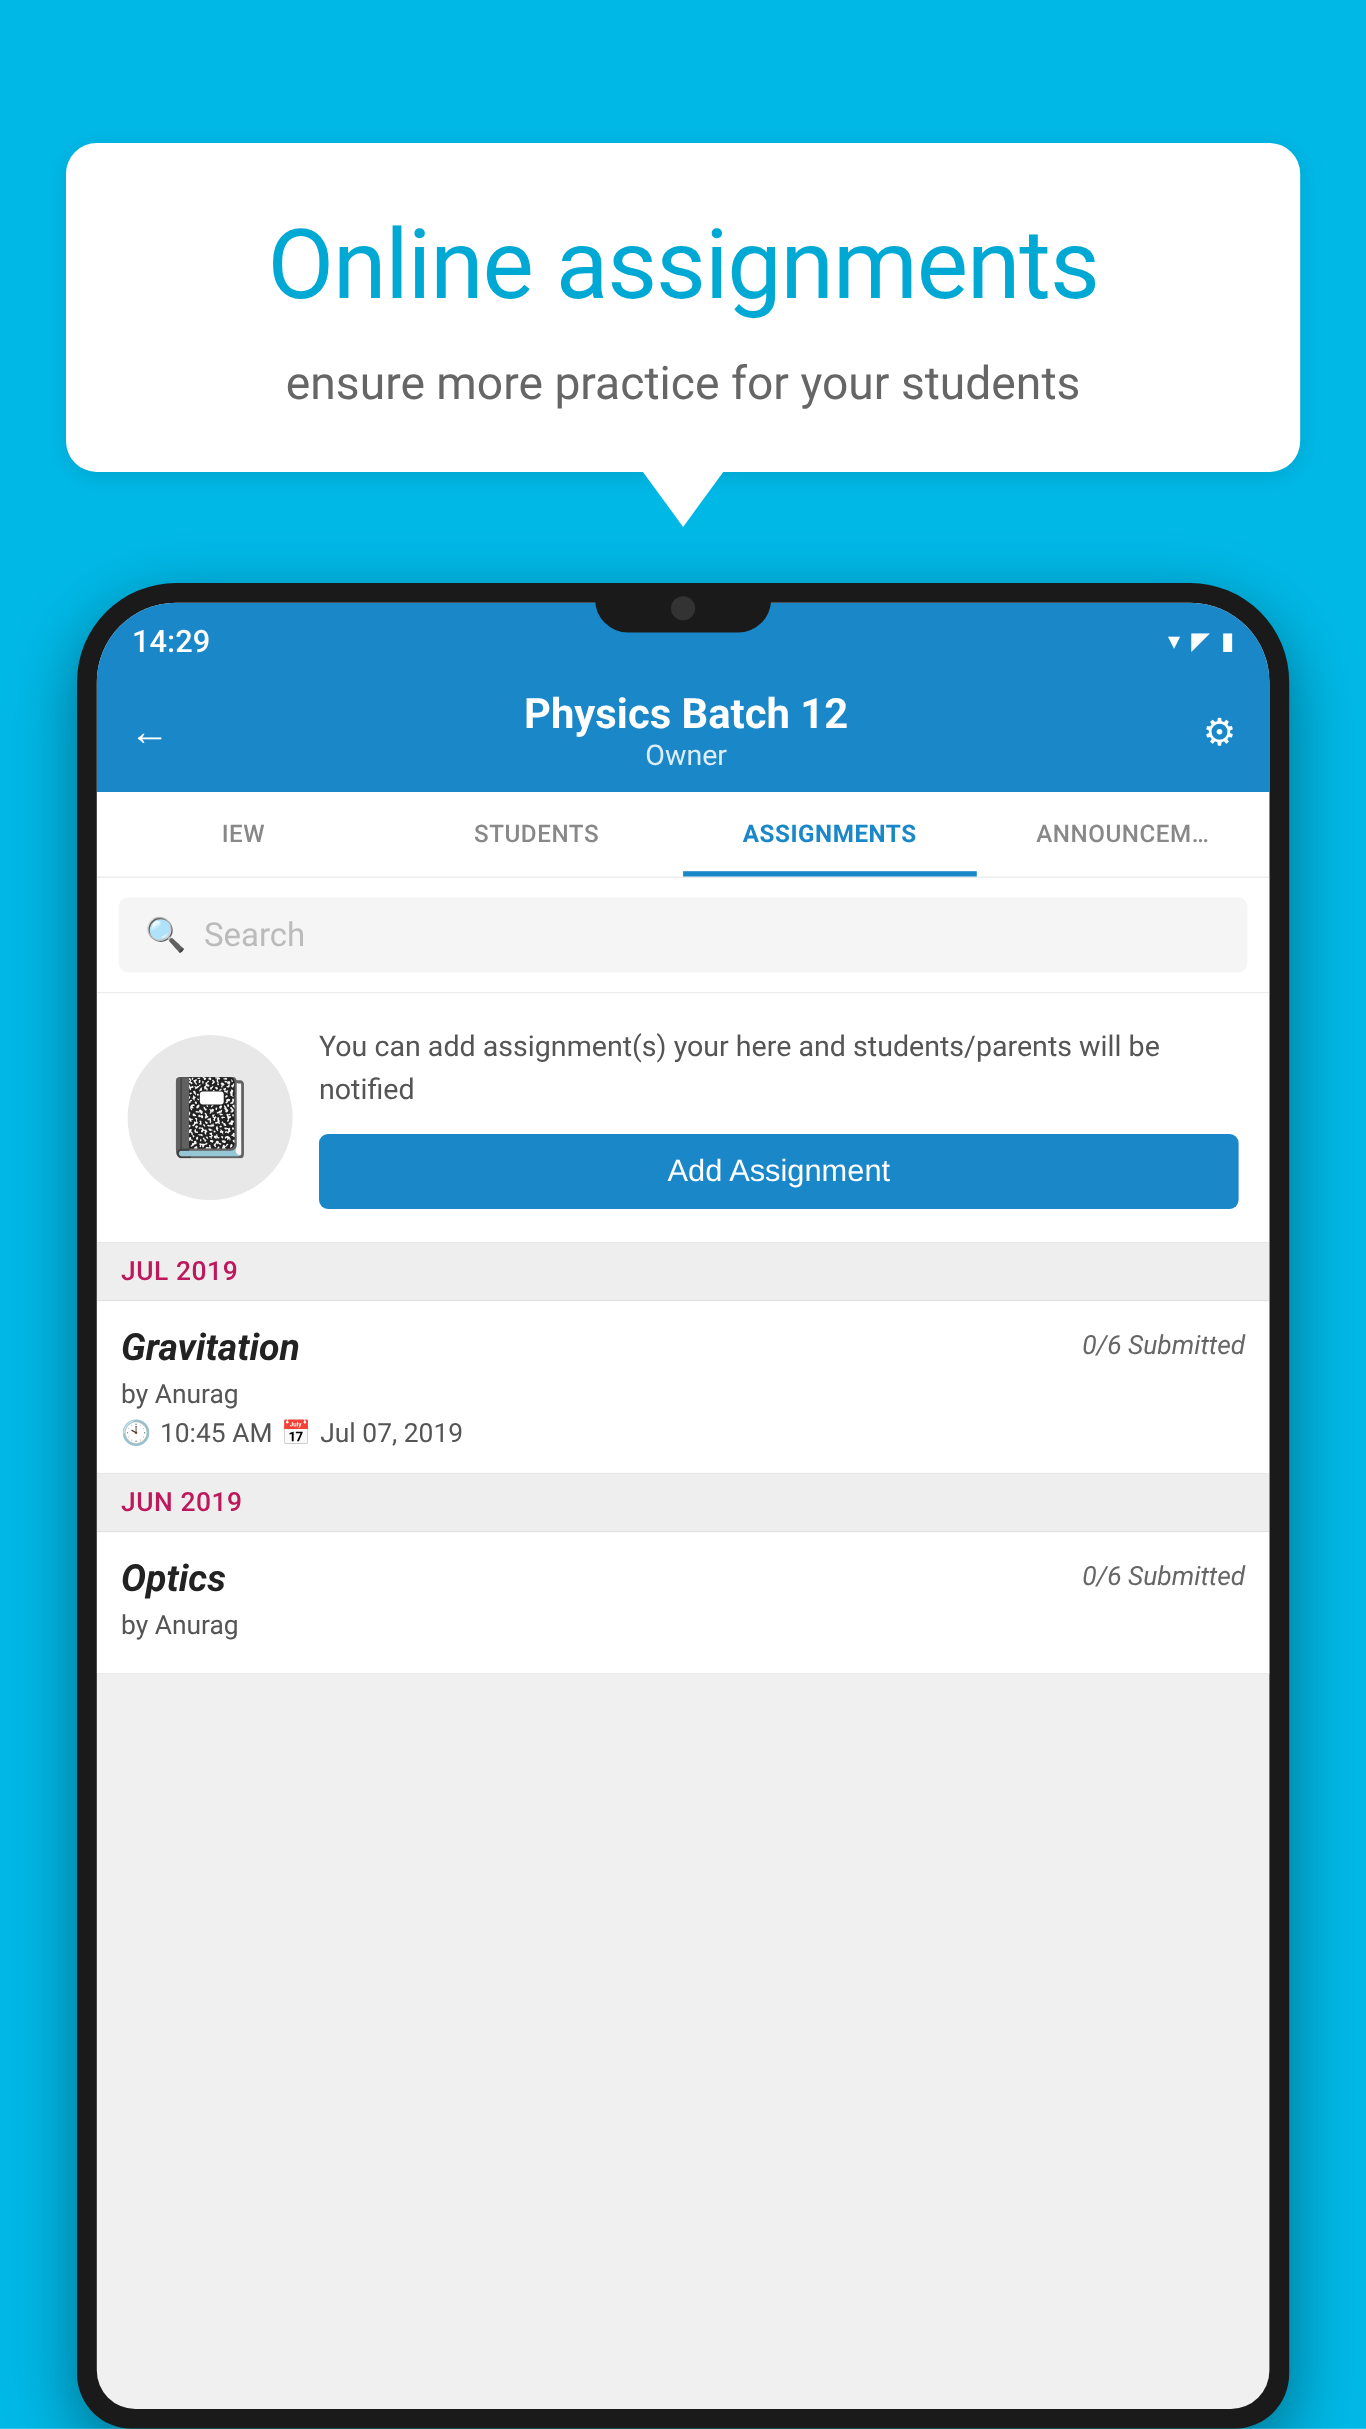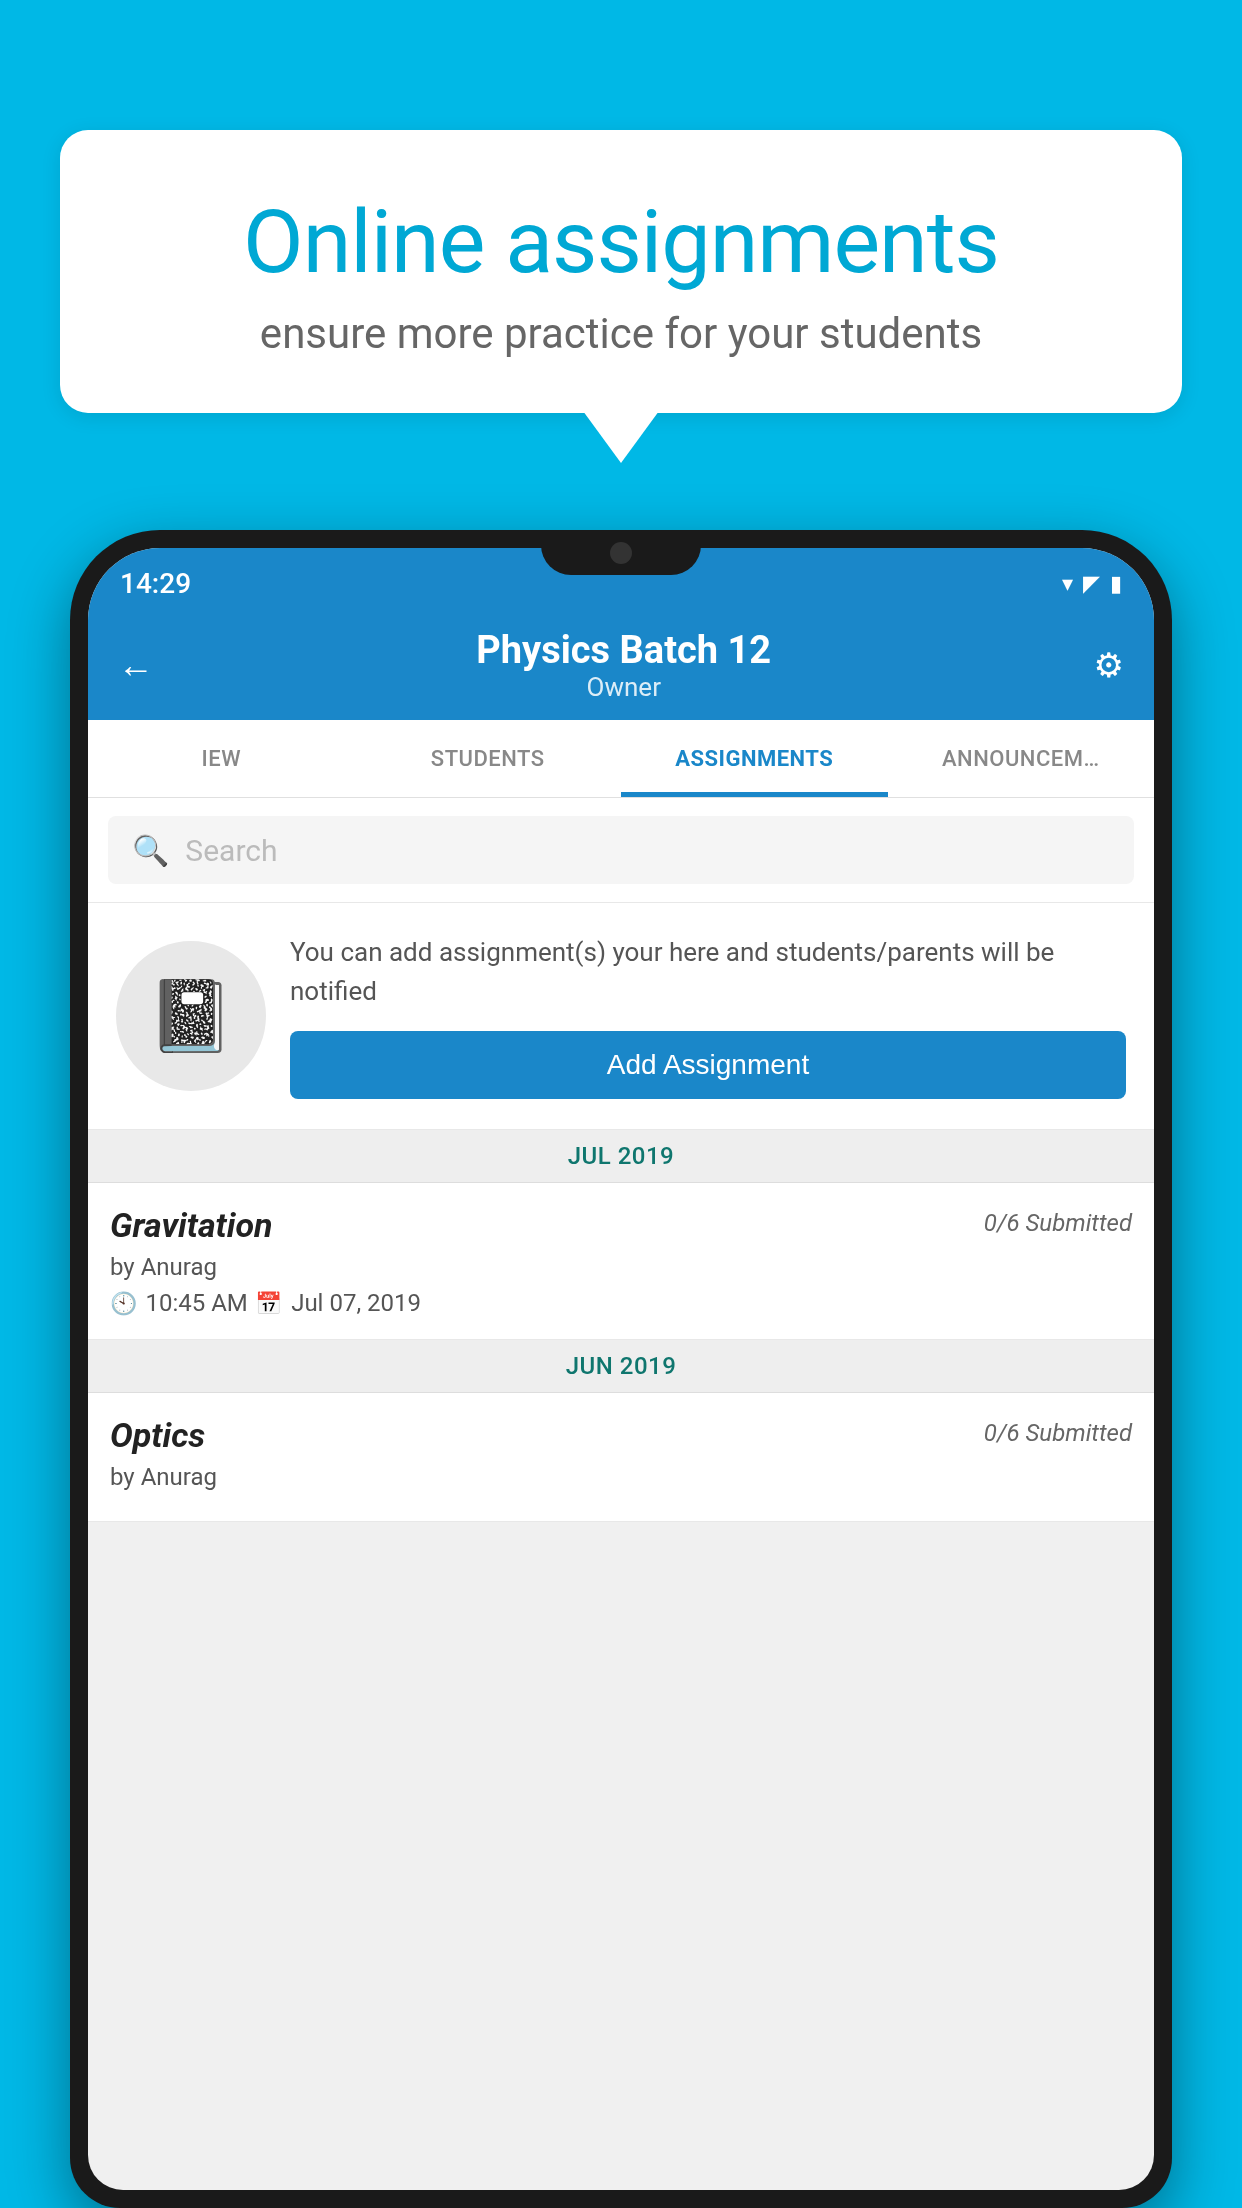--- a/index.html
+++ b/index.html
@@ -41,21 +41,21 @@
       border-left: 38px solid transparent;
       border-right: 38px solid transparent;
       border-top: 52px solid white;
     }
 
     .bubble-title {
       font-size: 88px;
       color: #00a8d4;
       font-weight: 400;
       text-align: center;
-      margin-bottom: 16px;
+      margin-bottom: 32px;
       letter-spacing: -1px;
     }
 
     .bubble-subtitle {
       font-size: 42px;
       color: #666;
       text-align: center;
       font-weight: 400;
     }
 
@@ -294,25 +294,24 @@
       font-weight: 500;
       cursor: pointer;
       width: 100%;
     }
 
     
     .section-header {
       background: #eeeeee;
       padding: 12px 22px;
       font-size: 24px;
-      color: #0f766e;
+      color: #be185d;
       font-weight: 500;
       letter-spacing: 0.5px;
       border-bottom: 1px solid #ddd;
-      text-align: center;
     }
 
     
     .assignment-item {
       background: white;
       padding: 22px 22px;
       border-bottom: 1px solid #e8e8e8;
     }
 
     .assignment-row1 {

